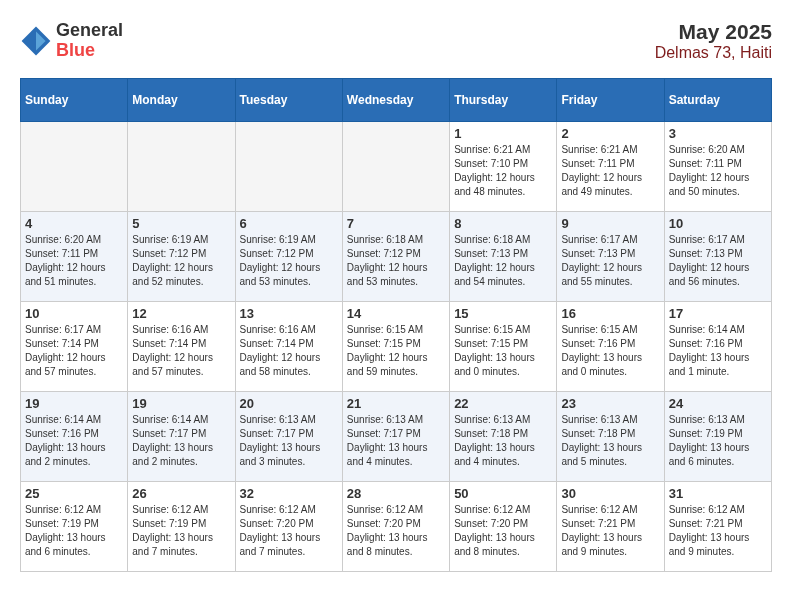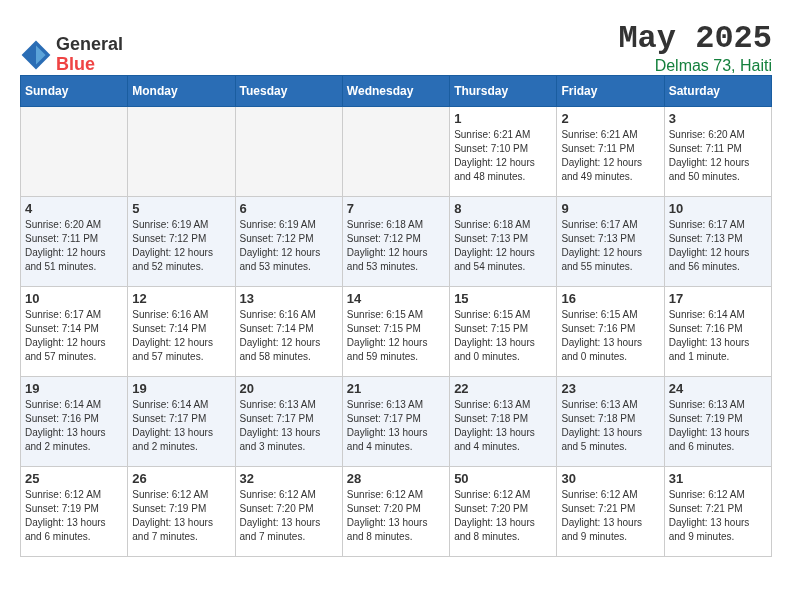--- a/index.html
+++ b/index.html
@@ -6,21 +6,22 @@
     body {
       font-family: Arial, sans-serif;
       background: #fff;
       width: 792px;
       min-height: 612px;
       padding: 20px;
     }
     .header {
       display: flex;
       justify-content: space-between;
-      align-items: flex-end;
+      align-items: center;
+      margin-bottom: 16px;
     }
     .logo {
       display: flex;
       align-items: center;
     }
     .logo-text {
       display: flex;
       flex-direction: column;
       font-size: 18px;
       font-weight: bold;
@@ -30,38 +31,37 @@
     .logo-blue { color: #ef4444; }
     .logo-icon {
       width: 32px;
       height: 32px;
       margin-right: 4px;
     }
     .title-block {
       text-align: right;
     }
     .title-month {
-      font-size: 32px;
+      font-size: 21px;
       font-weight: bold;
       color: #333;
-      font-family: Liberation Mono, monospace;
     }
     .title-location {
       font-size: 16px;
-      color: #15803d;
+      color: #7f1d1d;
     }
     .calendar {
       width: 100%;
       border-collapse: collapse;
       font-size: 11px;
     }
     .calendar th {
       background: #2a6db5;
       color: #fff;
-      padding: 8px 4px;
+      padding: 14px 4px;
       text-align: left;
       font-size: 12px;
       font-weight: bold;
       border: 1px solid #1a5da0;
     }
     .calendar td {
       border: 1px solid #ccc;
       vertical-align: top;
       padding: 4px;
       width: calc(100% / 7);

